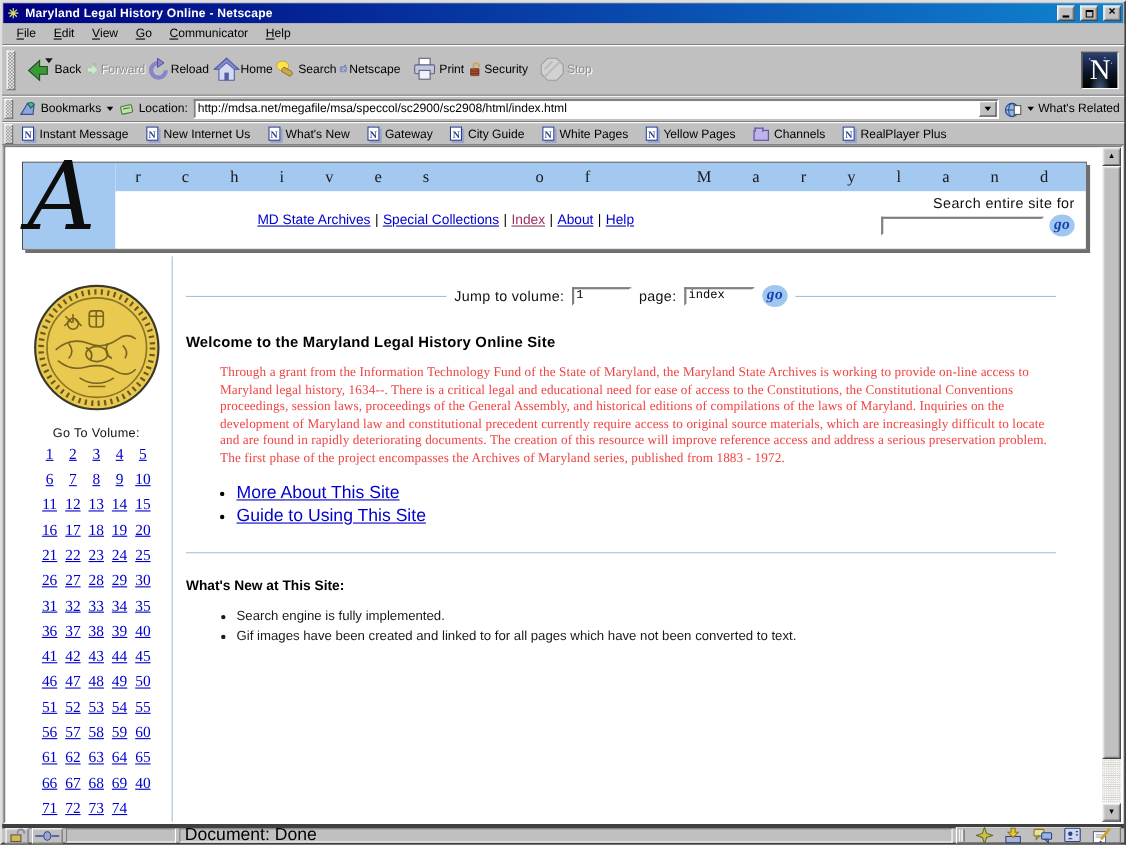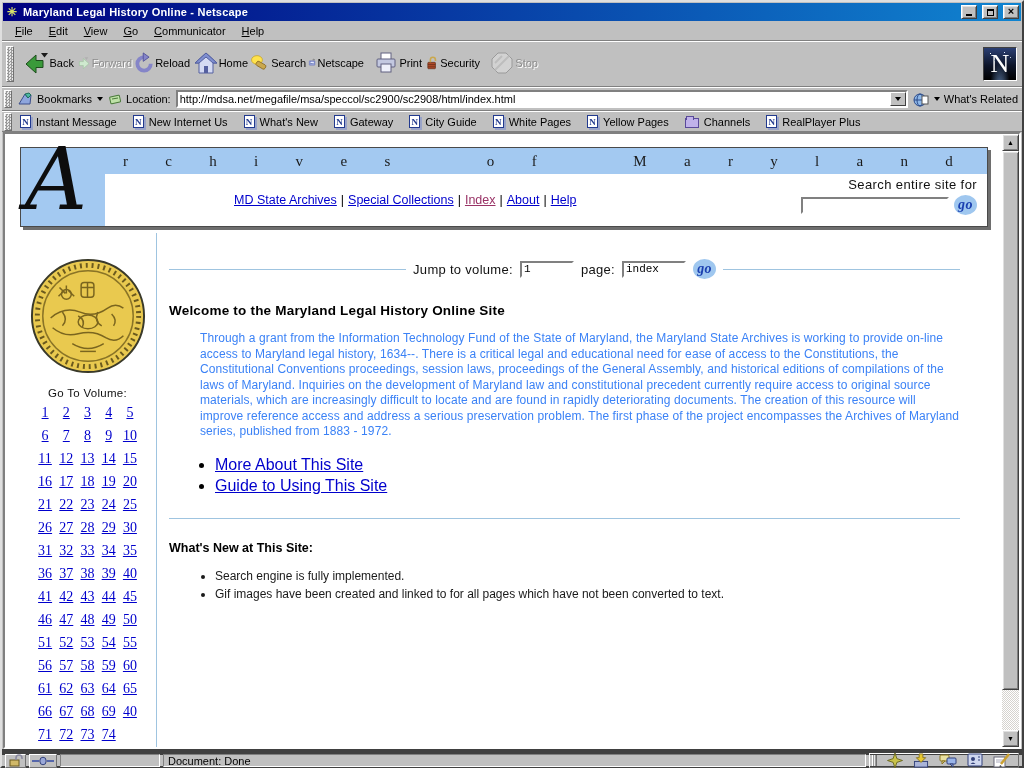--- a/index.html
+++ b/index.html
@@ -106,32 +106,32 @@
     font-family:"Liberation Serif",serif; font-size:14px; }
   .vol-grid a { color:var(--link); }
 
   .main { flex:1; padding:0 42px 0 12px; min-width:0; }
   .jump-bar { display:flex; align-items:center; gap:7px; margin-top:26px; font-size:13px; letter-spacing:.3px; color:#111;}
   .jump-bar::before, .jump-bar::after { content:""; flex:1; border-top:1px solid #9fc4e0; }
   .jump-input { height:17px; border:2px solid; border-color:#808080 #fff #fff #808080;
     font-family:"Liberation Mono",monospace; font-size:11px; padding:0 2px; outline:0;}
   .jv { width:54px; } .jp { width:64px; }
   h1.welcome { font-size:13.5px; font-weight:bold; color:#000; margin:24px 0 0 0; letter-spacing:.2px;}
-  .para { margin:13px 0 0 31px; font-size:12px; line-height:15.5px; color:#3b82f6; max-width:790px; letter-spacing:.1px;}
+  .para { margin:13px 0 0 31px; font-size:12px; line-height:15.5px; color:#ef4444; max-width:790px; letter-spacing:.1px;font-family:Liberation Serif, serif;}
   ul.links { margin:16px 0 0 31px; padding-left:15px; font-size:16px; }
   ul.links li { margin-bottom:3px; }
   ul.links a { color:var(--link); }
   .rule { border:0; border-top:1px solid #9fc4e0; margin:23px 0 0 0; }
   h2.whatsnew { font-size:12.5px; font-weight:bold; margin:22px 0 0 0; }
   ul.news { margin:14px 0 0 31px; padding-left:15px; font-size:12px; color:#1a1a1a;}
   ul.news li { margin-bottom:4px; }
 
   
-  .statusbar { height:17px; flex:0 0 auto; display:flex; align-items:center; gap:3px; padding:1px 3px; font-size:11px;
-    border-top:6px solid #404040; }
+  .statusbar { height:17px; flex:0 0 auto; display:flex; align-items:center; gap:3px; padding:1px 3px; font-size:16px;
+    border-top:4px solid #404040; }
   .sb-icon { height:14px; display:flex; align-items:center; justify-content:center; padding:0 2px;
     border:1px solid; border-color:#fff #707070 #707070 #fff; background:#c0c0c0;}
   .panel { height:13px; border:1px solid; border-color:#808080 #fff #fff #808080; }
   .prog { width:100px; }
   .stat-text { flex:1; display:flex; align-items:center; padding-left:4px; color:#000; }
   .compbar { display:flex; align-items:center; gap:10px; padding:0 8px 0 2px; height:15px;
     border:1px solid; border-color:#fff #707070 #707070 #fff; }
   .comp-grip { width:5px; height:11px; border-left:1px solid #fff; border-right:1px solid #707070;
     background:repeating-linear-gradient(90deg,#9a9a9a 0 1px,#e8e8e8 1px 2px); }
   :root { --blue:#a3c9f1; --link:#0000cc; }

